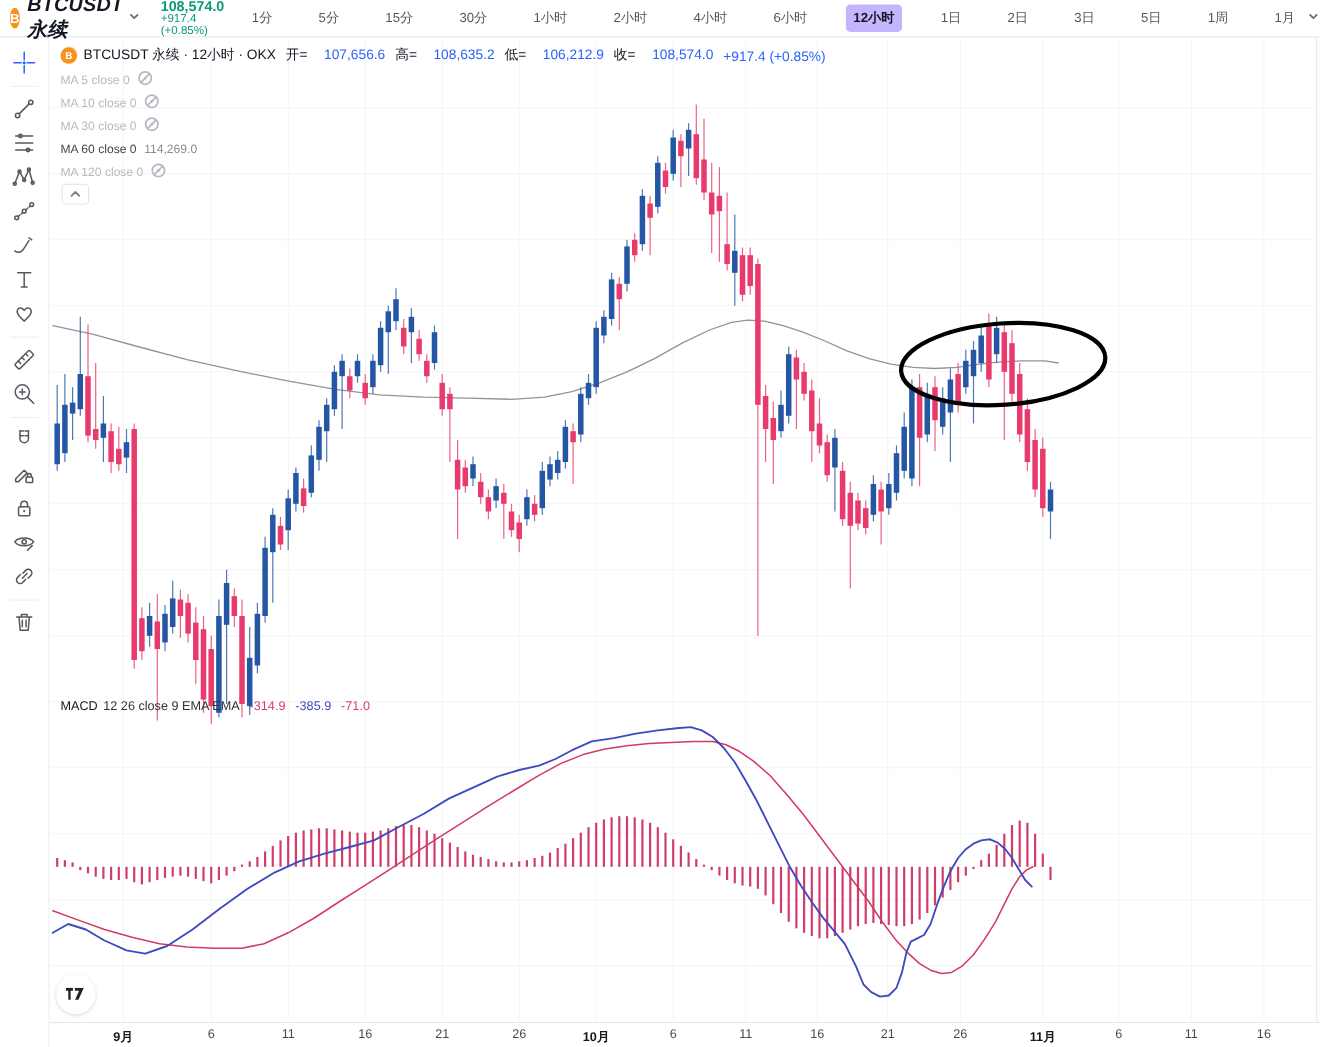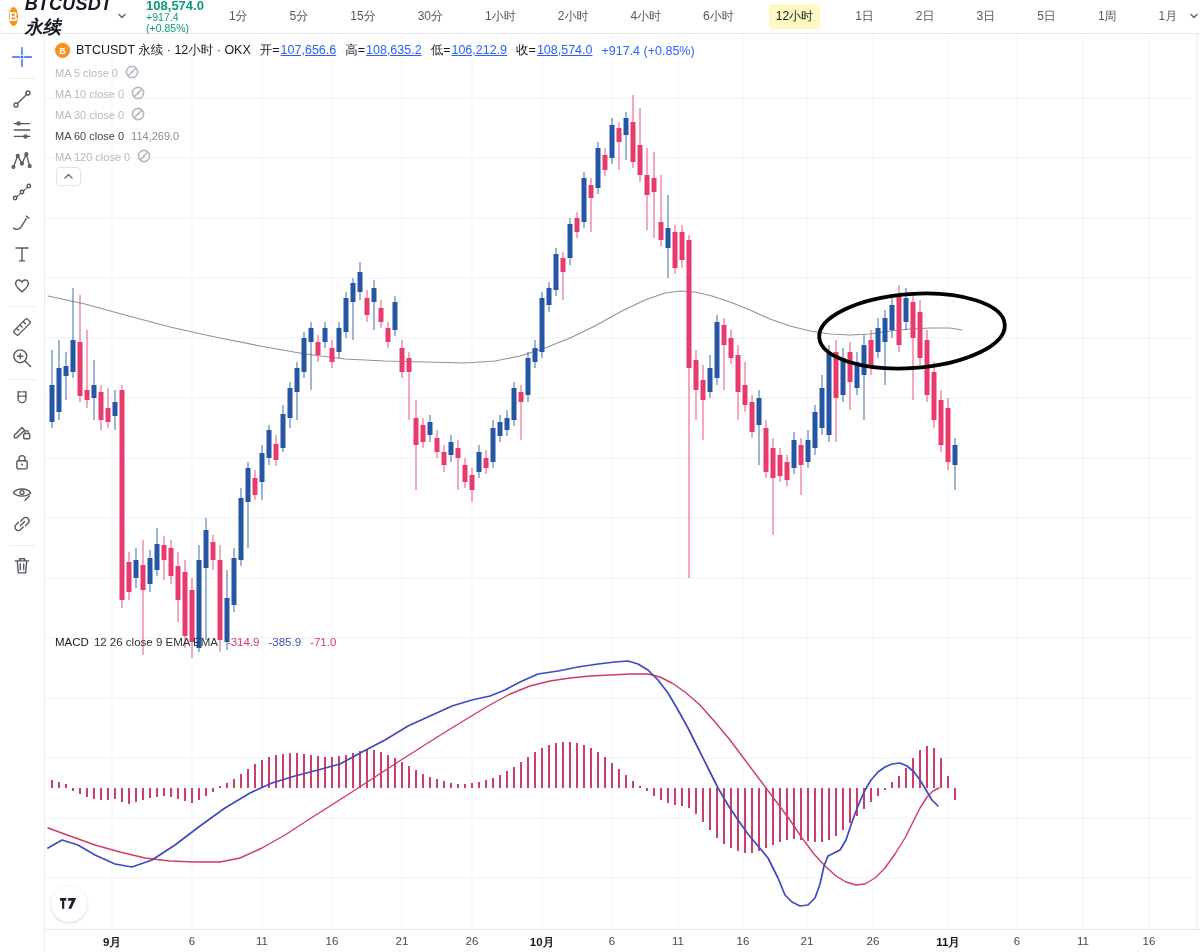--- a/index.html
+++ b/index.html
@@ -11,41 +11,41 @@
     border-bottom:1px solid #e7e9ef;display:flex;align-items:center;z-index:30;}
   #logo-coin{width:19px;height:19px;border-radius:50%;background:#f7931a;color:#fff;font-weight:bold;
     font-size:12px;display:flex;align-items:center;justify-content:center;margin:0 7px 0 9px;}
   #symbol-name{font-size:18px;font-weight:bold;letter-spacing:.2px;font-style:italic;}
   .caret{color:#6a6d78;margin:0 4px;}
   #price-box{margin-left:14px;line-height:1.05;margin-right:18px;}
   #price-last{font-size:13px;font-weight:bold;}
   #price-chg{font-size:10.5px;}
   #tf-row{display:flex;align-items:center;gap:28px;}
   .tf{font-size:12px;color:#55585f;padding:4px 7px;border-radius:4px;cursor:pointer;white-space:nowrap;}
-  .tf.active{background:#fef9c3;color:#131722;font-weight:normal;}
+  .tf.active{background:#c4b5fd;color:#131722;font-weight:bold;}
   .hdr-div{width:1px;height:20px;background:#e7e9ef;margin:0 7px;}
   .icon-btn{width:26px;height:26px;display:flex;align-items:center;justify-content:center;
     color:#545862;margin:0 3px;border-radius:4px;cursor:pointer;}
   .icon-btn.dim{color:#b9bcc5;}
   
   #side{position:absolute;left:0;top:33px;bottom:0;width:45px;background:#fff;border-right:1px solid #eceef2;
     display:flex;flex-direction:column;align-items:center;padding-top:9px;z-index:25;box-sizing:border-box;}
   .tool{width:30px;height:30px;display:flex;align-items:center;justify-content:center;color:#55585f;
     margin-bottom:1px;cursor:pointer;border-radius:4px;}
   .tool.active-tool{color:#2962ff;}
   .side-div{width:26px;height:1px;background:#eceef2;margin:5px 0;}
   
   #chart-svg{position:absolute;left:0;top:0;z-index:1;}
   
   #legend1{position:absolute;left:55px;top:42px;display:flex;align-items:center;font-size:12.5px;z-index:10;}
   #legend-coin{width:15px;height:15px;border-radius:50%;background:#f7931a;color:#fff;font-weight:bold;
     font-size:9px;display:flex;align-items:center;justify-content:center;margin-right:6px;
     box-shadow:1px -1px 0 0 #f7931a33;}
   #legend1 .pair{margin-left:9px;}
-  #legend1 .pv{margin-left:1px;text-decoration:underline;}
+  #legend1 .pv{margin-left:15px;}
   #ma-legend{position:absolute;left:55px;top:62px;z-index:10;}
   .ma-row{height:21px;display:flex;align-items:center;font-size:11px;cursor:pointer;}
   .ma-row .lbl{margin-right:7px;}
   .ma-row.hidden-row{color:#b6b9c3;}
   .ma-row.active-row .lbl{color:#41444f;}
   .ma-row .val{color:#888c98;}
   #collapse-btn{position:absolute;left:56px;top:167px;width:23px;height:17px;border:1px solid #e2e4ea;
     border-radius:4px;background:#fff;color:#777b86;display:flex;align-items:center;justify-content:center;
     z-index:10;cursor:pointer;}
   #macd-legend{position:absolute;left:55px;top:636px;display:flex;align-items:center;font-size:11.5px;z-index:10;}

